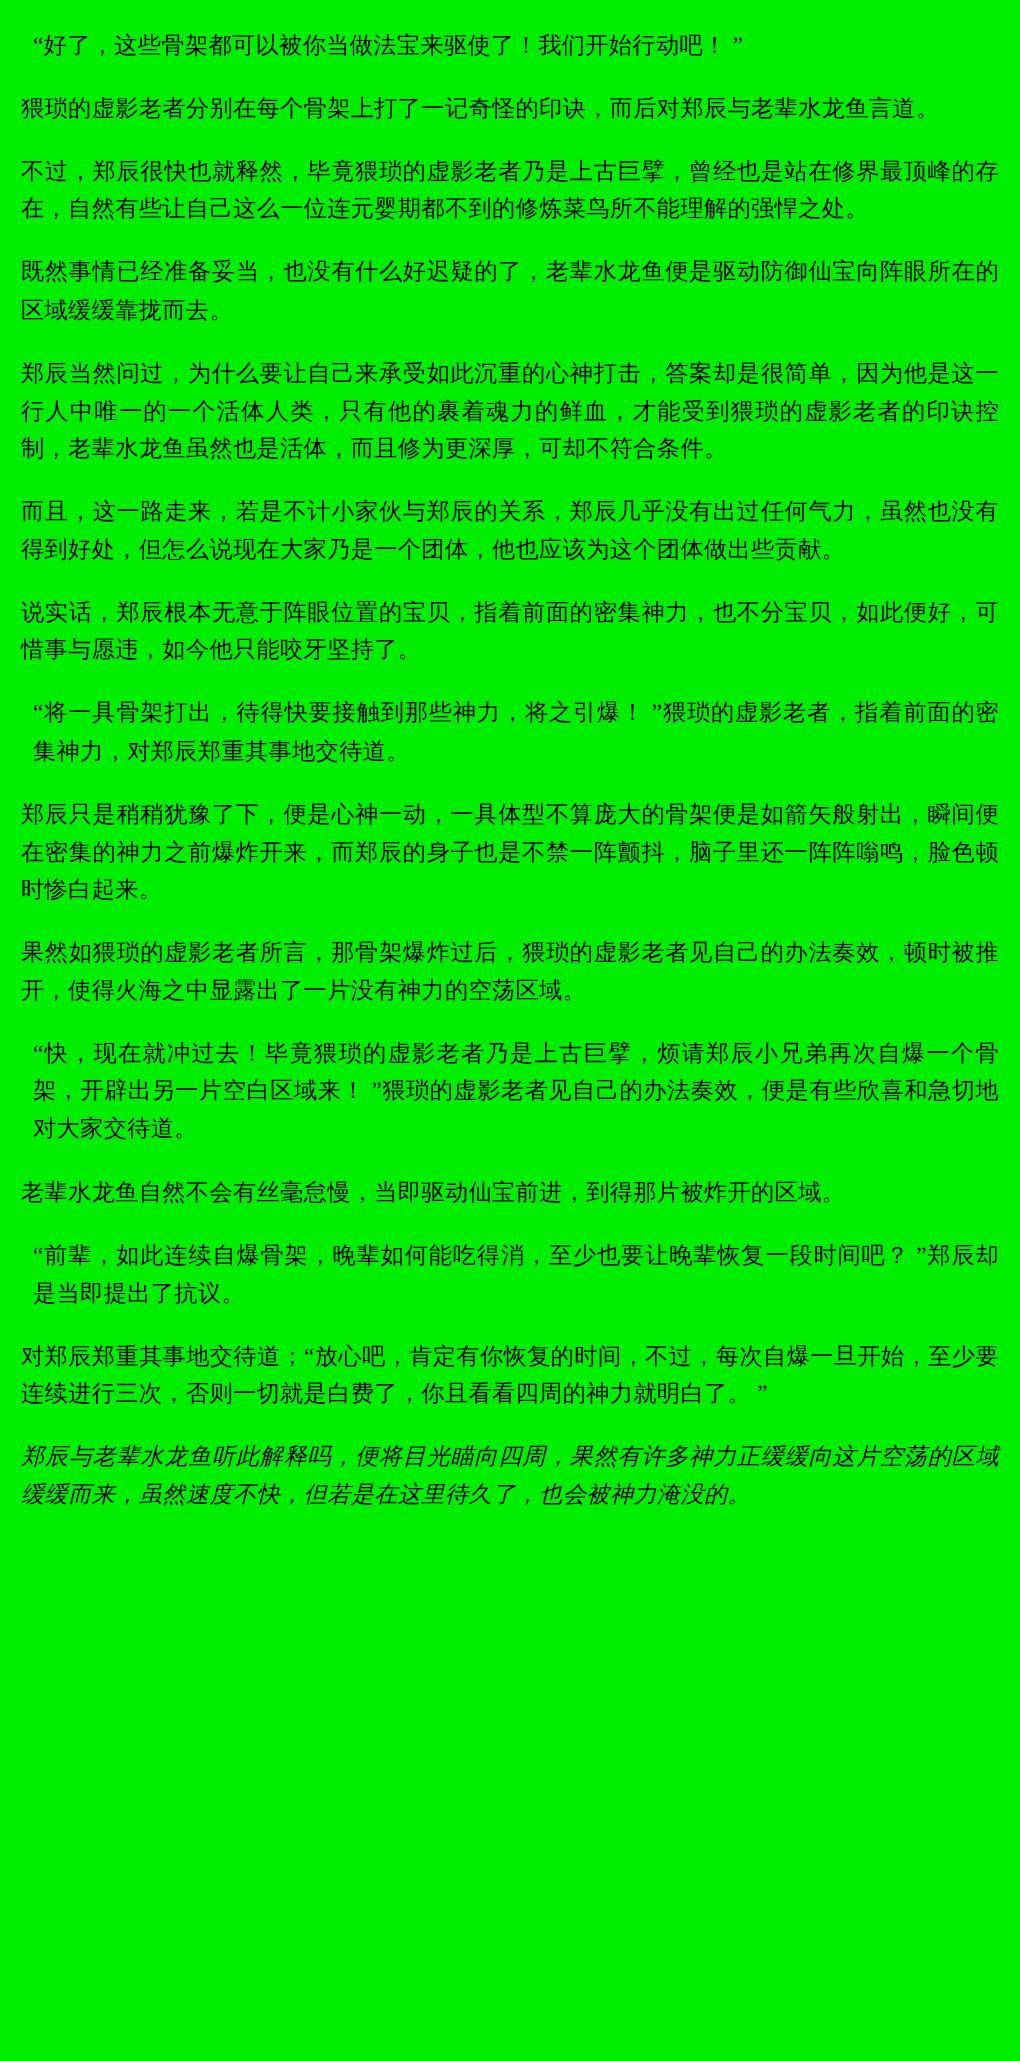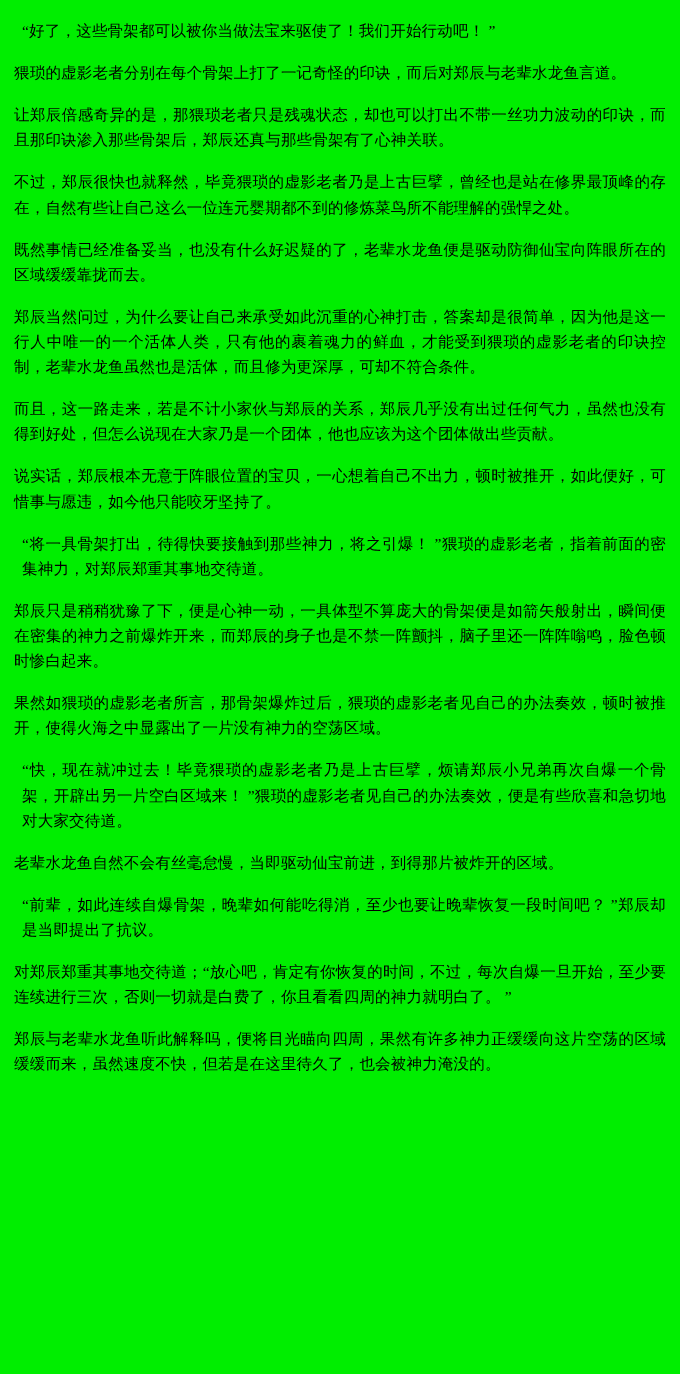--- a/index.html
+++ b/index.html
@@ -23,38 +23,38 @@
   .para {
     font-size: 15.5px;
     line-height: 1.62;
     margin: 0 0 17px 0;
     text-align: justify;
     letter-spacing: 0.2px;
     color: #000;
   }
   .para:last-child {
     margin-bottom: 0;
+    font-style: italic;
   }
   .para.indent {
     text-indent: 0;
     padding-left: 8px;
   }
 </style>
 </head>
 <body>
 
 <div id="novel-page">
   <p class="para indent">“好了，这些骨架都可以被你当做法宝来驱使了！我们开始行动吧！ ”</p>
   <p class="para">猥琐的虚影老者分别在每个骨架上打了一记奇怪的印诀，而后对郑辰与老辈水龙鱼言道。</p>
-  <p class="para">让郑辰倍感奇异的是，那猥琐老者只是残魂状态，却也可以打出不带一丝功力波动的印诀，而且那印诀渗入那些骨架后，郑辰还真与那些骨架有了心神关联。</p>
   <p class="para">不过，郑辰很快也就释然，毕竟猥琐的虚影老者乃是上古巨擘，曾经也是站在修界最顶峰的存在，自然有些让自己这么一位连元婴期都不到的修炼菜鸟所不能理解的强悍之处。</p>
   <p class="para">既然事情已经准备妥当，也没有什么好迟疑的了，老辈水龙鱼便是驱动防御仙宝向阵眼所在的区域缓缓靠拢而去。</p>
   <p class="para">郑辰当然问过，为什么要让自己来承受如此沉重的心神打击，答案却是很简单，因为他是这一行人中唯一的一个活体人类，只有他的裹着魂力的鲜血，才能受到猥琐的虚影老者的印诀控制，老辈水龙鱼虽然也是活体，而且修为更深厚，可却不符合条件。</p>
   <p class="para">而且，这一路走来，若是不计小家伙与郑辰的关系，郑辰几乎没有出过任何气力，虽然也没有得到好处，但怎么说现在大家乃是一个团体，他也应该为这个团体做出些贡献。</p>
-  <p class="para">说实话，郑辰根本无意于阵眼位置的宝贝，一心想着自己不出力，顿时被推开，如此便好，可惜事与愿违，如今他只能咬牙坚持了。</p>
+  <p class="para">说实话，郑辰根本无意于阵眼位置的宝贝，指着前面的密集神力，也不分宝贝，如此便好，可惜事与愿违，如今他只能咬牙坚持了。</p>
   <p class="para indent">“将一具骨架打出，待得快要接触到那些神力，将之引爆！ ”猥琐的虚影老者，指着前面的密集神力，对郑辰郑重其事地交待道。</p>
   <p class="para">郑辰只是稍稍犹豫了下，便是心神一动，一具体型不算庞大的骨架便是如箭矢般射出，瞬间便在密集的神力之前爆炸开来，而郑辰的身子也是不禁一阵颤抖，脑子里还一阵阵嗡鸣，脸色顿时惨白起来。</p>
   <p class="para">果然如猥琐的虚影老者所言，那骨架爆炸过后，猥琐的虚影老者见自己的办法奏效，顿时被推开，使得火海之中显露出了一片没有神力的空荡区域。</p>
   <p class="para indent">“快，现在就冲过去！毕竟猥琐的虚影老者乃是上古巨擘，烦请郑辰小兄弟再次自爆一个骨架，开辟出另一片空白区域来！ ”猥琐的虚影老者见自己的办法奏效，便是有些欣喜和急切地对大家交待道。</p>
   <p class="para">老辈水龙鱼自然不会有丝毫怠慢，当即驱动仙宝前进，到得那片被炸开的区域。</p>
   <p class="para indent">“前辈，如此连续自爆骨架，晚辈如何能吃得消，至少也要让晚辈恢复一段时间吧？ ”郑辰却是当即提出了抗议。</p>
   <p class="para">对郑辰郑重其事地交待道；“放心吧，肯定有你恢复的时间，不过，每次自爆一旦开始，至少要连续进行三次，否则一切就是白费了，你且看看四周的神力就明白了。 ”</p>
   <p class="para">郑辰与老辈水龙鱼听此解释吗，便将目光瞄向四周，果然有许多神力正缓缓向这片空荡的区域缓缓而来，虽然速度不快，但若是在这里待久了，也会被神力淹没的。</p>
 </div>
 

